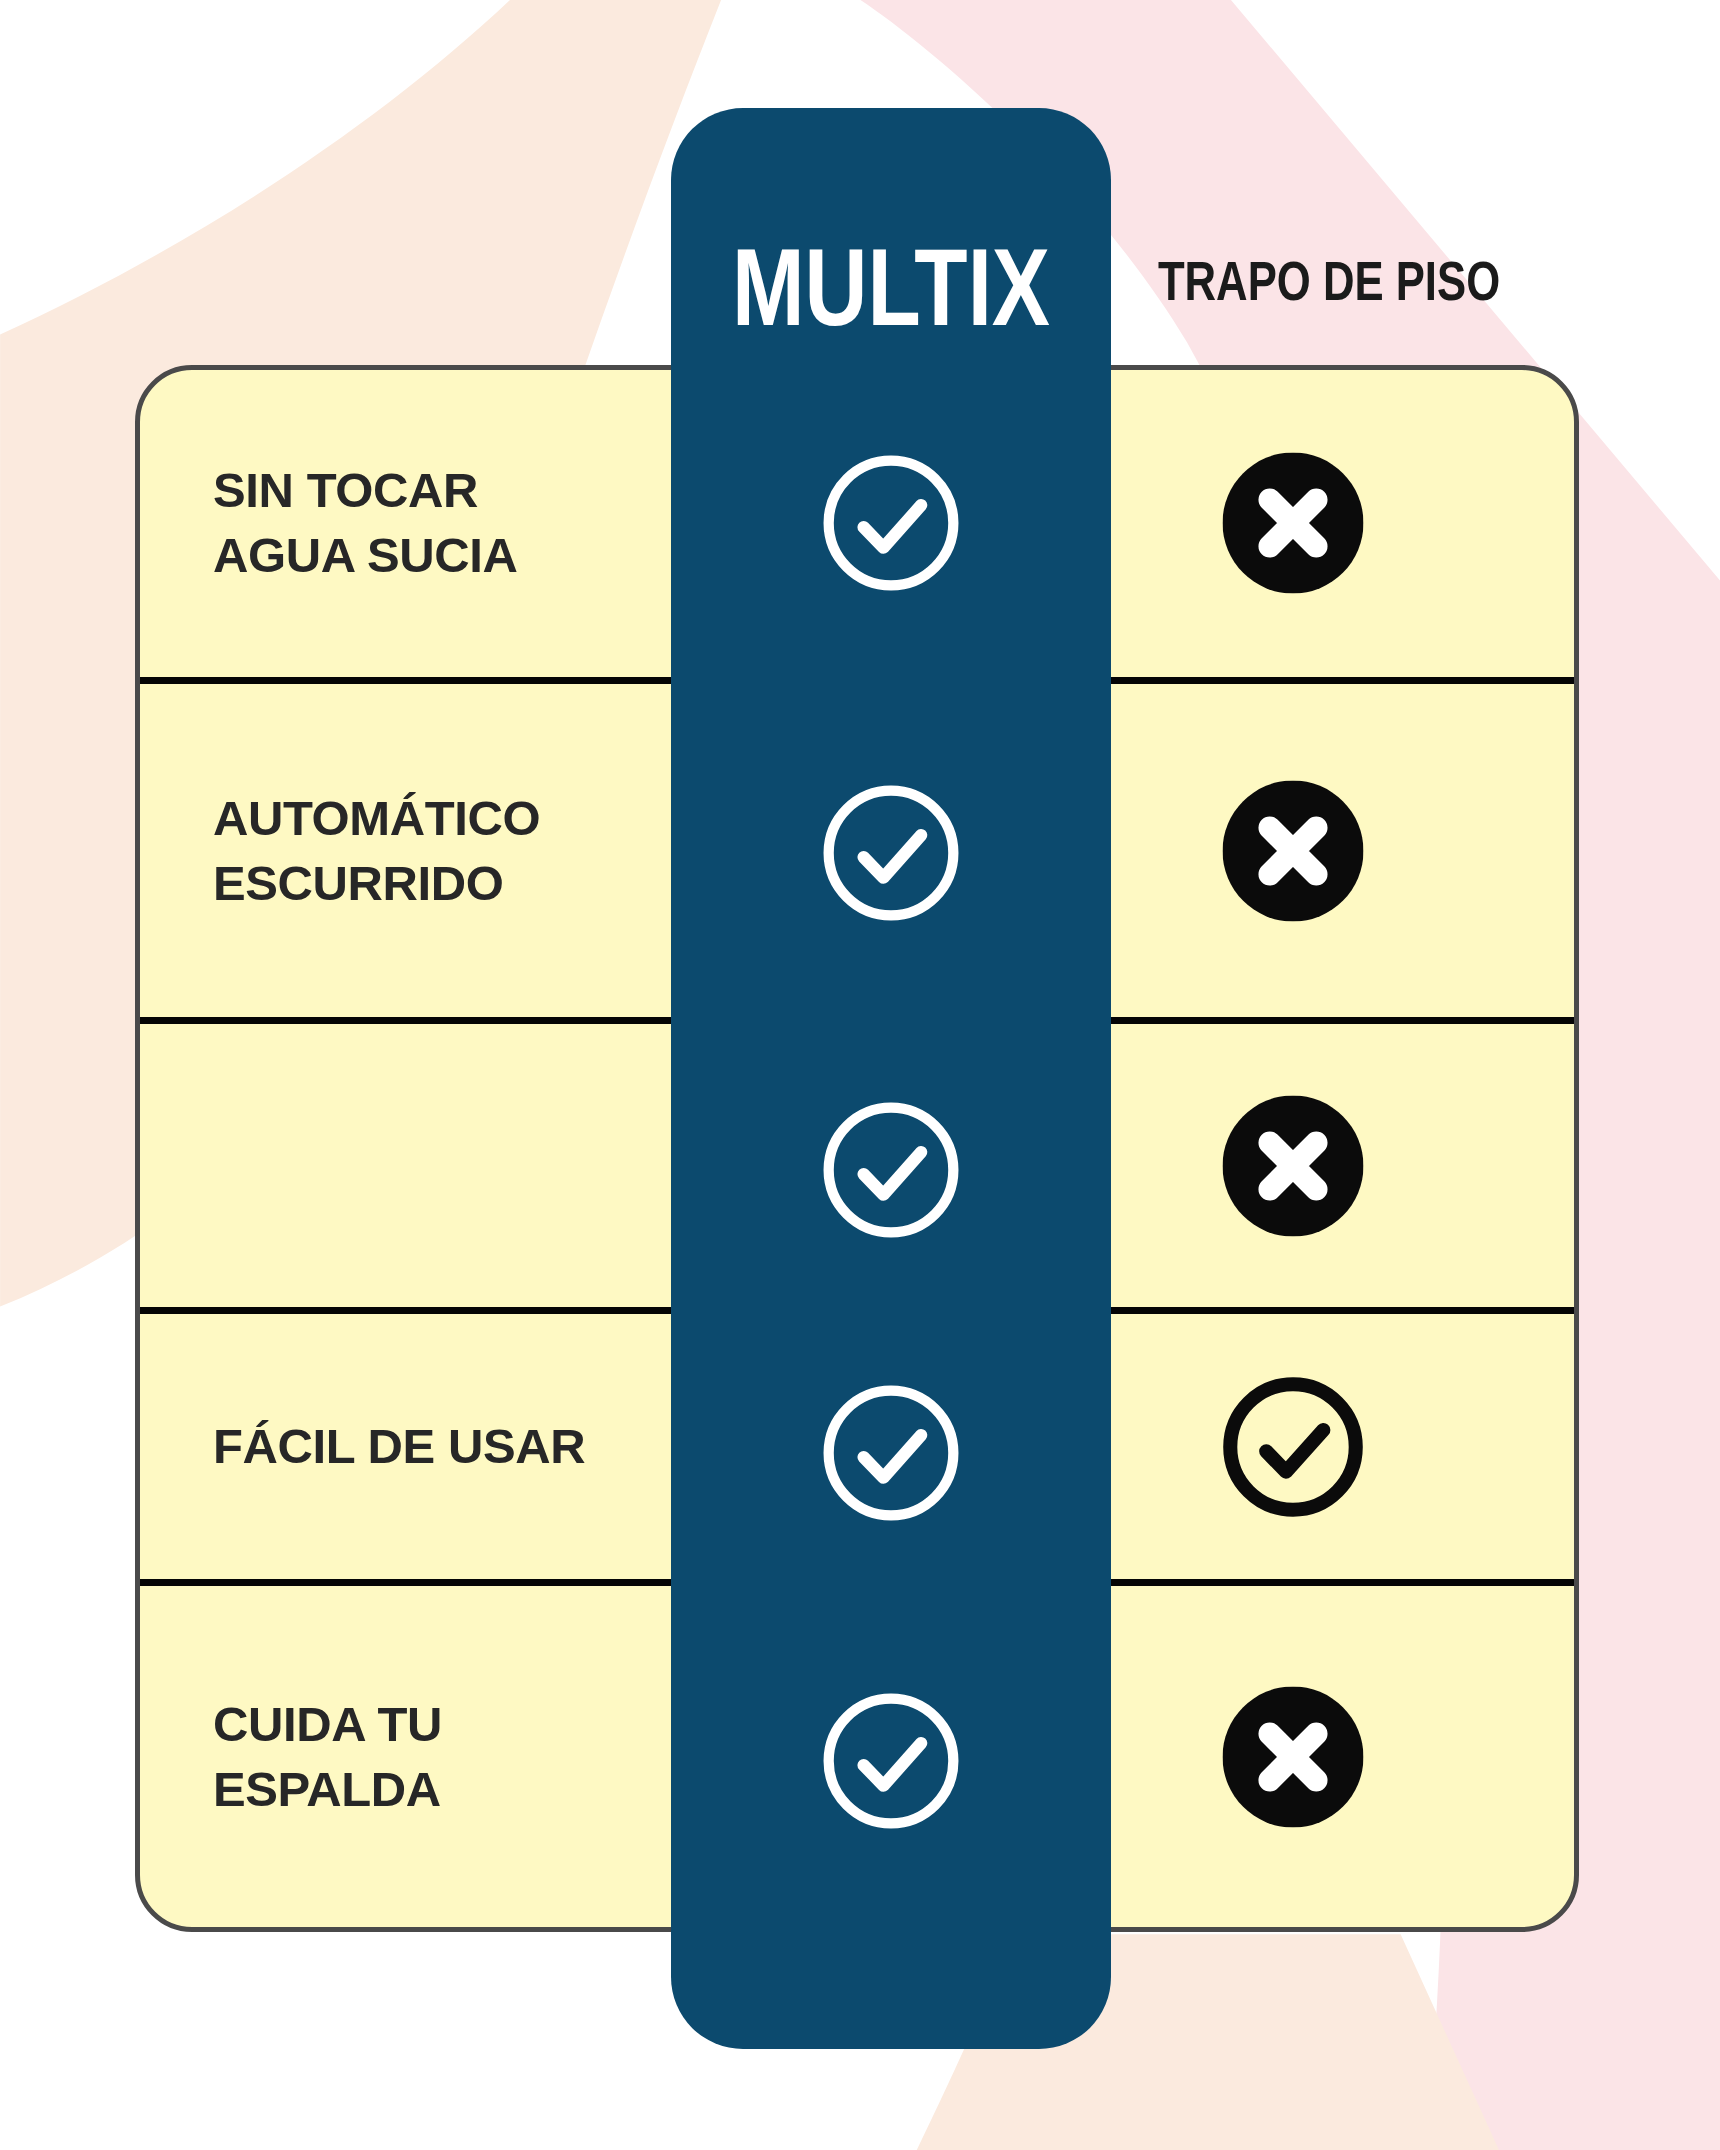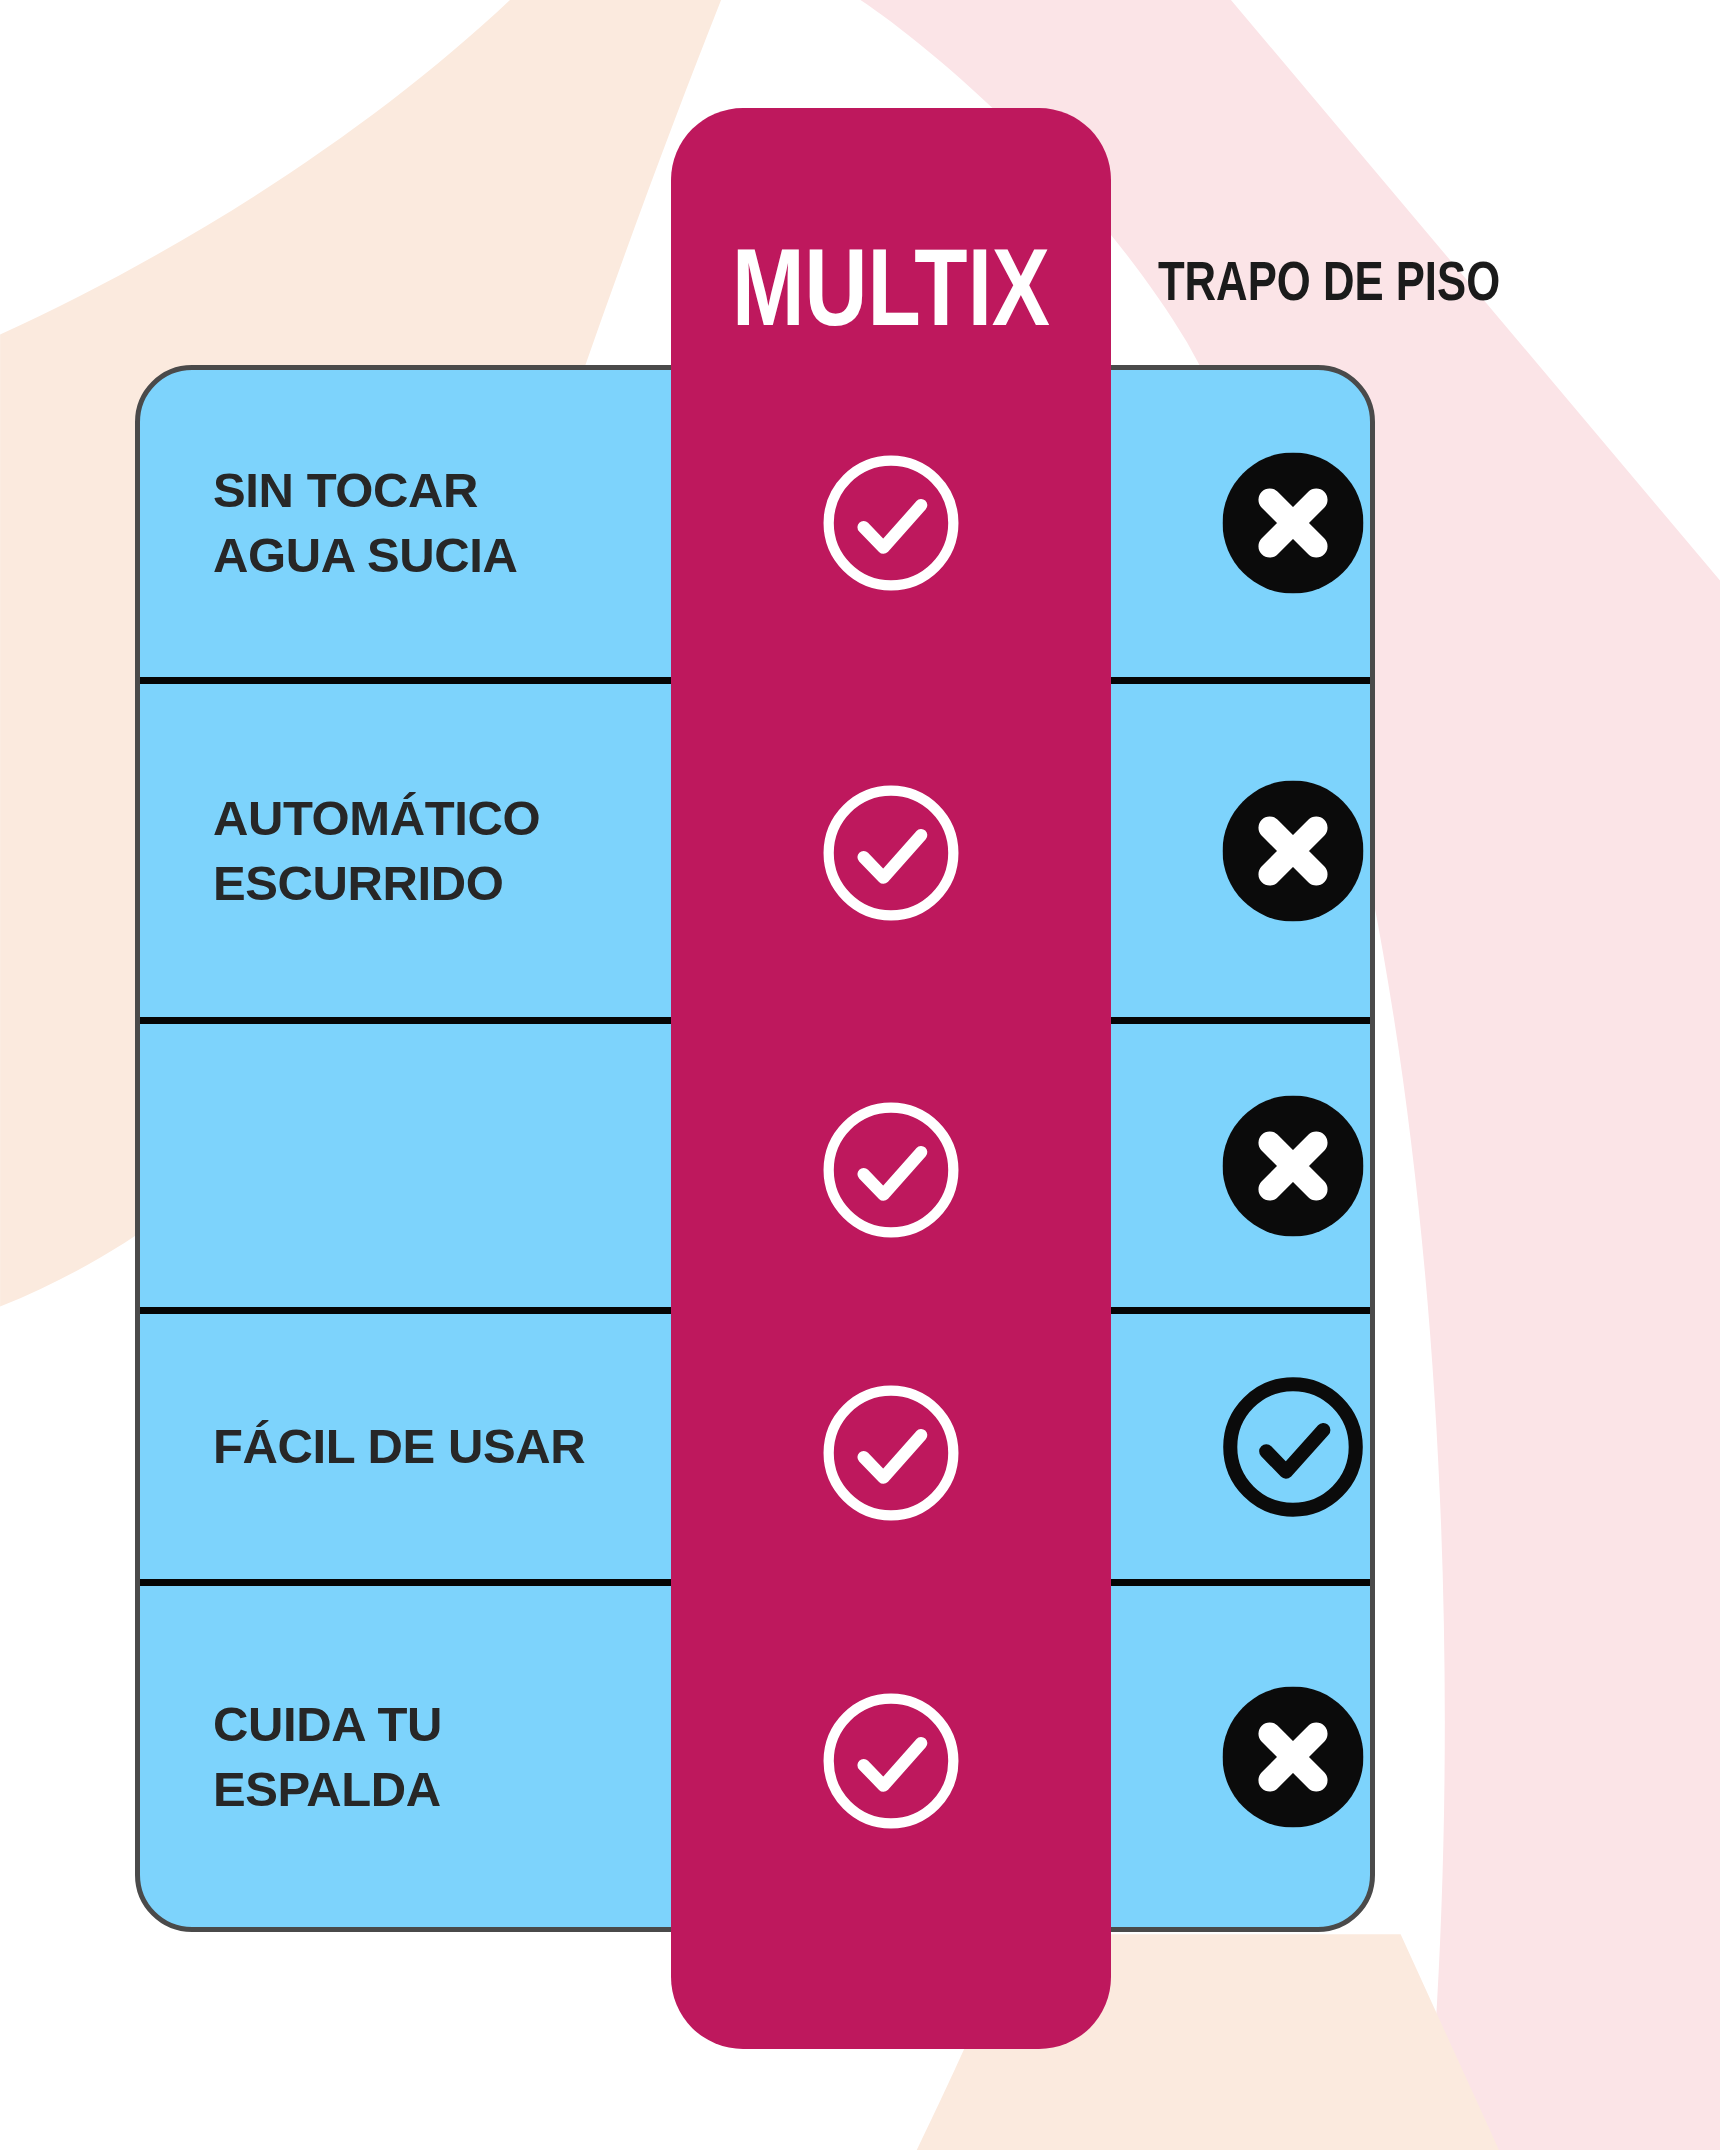--- a/index.html
+++ b/index.html
@@ -8,23 +8,23 @@
     width:1721px;height:2151px;
     overflow:hidden;
     background:#ffffff;
     font-family:"Liberation Sans","DejaVu Sans",sans-serif;
   }
   
   #bg{position:absolute;left:0;top:0;width:1721px;height:2151px;z-index:0;}
   
   .table{
     position:absolute;left:135px;top:365px;
-    width:1240px;height:1567px;
+    width:1444px;height:1567px;
     box-sizing:border-box;
-    background:#7dd3fc;
+    background:#fef9c3;
     border:5.6px solid #4a4a4a;
     border-radius:57px;
     z-index:2;
     overflow:hidden;
     display:flex;flex-direction:column;
   }
   .row{
     position:relative;
     box-sizing:border-box;
     border-bottom:7.2px solid #050505;
@@ -43,21 +43,21 @@
     position:absolute;
     left:1153px;top:50%;
     transform:translate(-50%,-50%);
     width:141px;height:141px;
   }
   .cell-competitor svg{display:block;width:141px;height:141px;}
   
   .pill{
     position:absolute;left:671px;top:108px;
     width:440px;height:1941px;
-    background:#be185d;
+    background:#0c4a6e;
     border-radius:72px;
     z-index:4;
   }
   .pill-title{
     position:absolute;left:50%;top:179px;
     transform:translate(-50%,-50%) scaleX(0.80);
     font-size:109px;font-weight:bold;
     letter-spacing:0;
     color:#ffffff;white-space:nowrap;
   }

